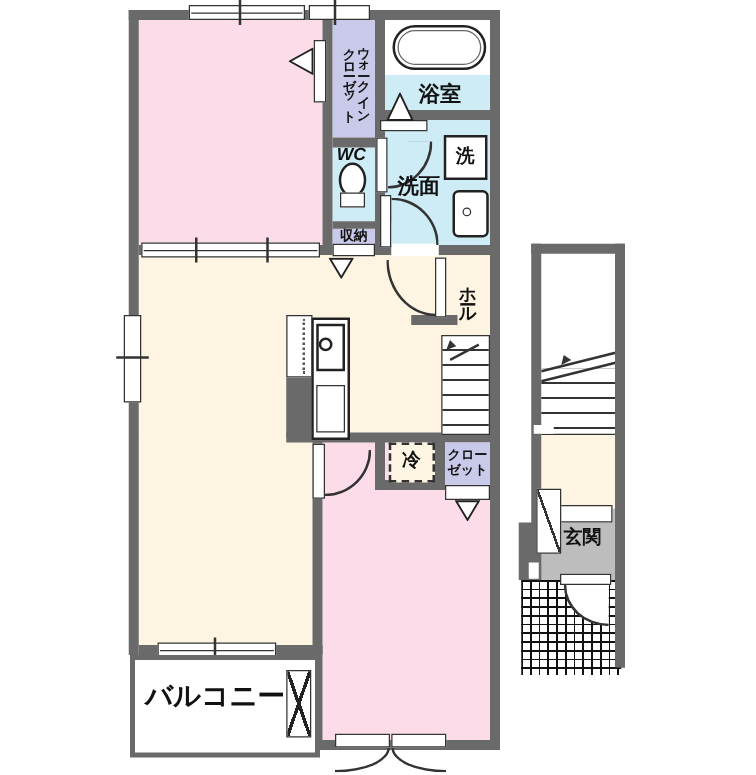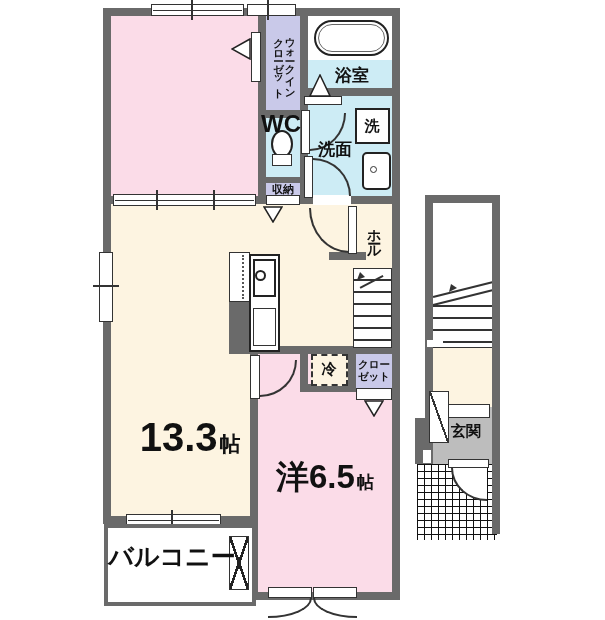--- a/index.html
+++ b/index.html
@@ -170,30 +170,24 @@
   <div class="fix thin diag1" style="left:429px;top:391px;width:20px;height:52px;"></div>
 
   <div class="hatch" style="left:417px;top:464px;width:80px;height:76px;"></div>
   <div class="w" style="left:492px;top:464px;width:8px;height:70px;"></div>
   <div class="leaf" style="left:448px;top:459px;width:41px;height:9px;"></div>
   <div class="arc bl" style="left:451px;top:468px;width:36px;height:33px;background:#fff;"></div>
 
   <div class="lbl vt" style="left:284px;top:62px;font-size:10.5px;letter-spacing:0.5px;">ウォークイン
 クローゼット</div>
   <div class="lbl" style="left:352px;top:76px;font-size:17px;">浴室</div>
-  <div class="lbl" style="left:281px;top:124px;font-size:24px;">WC</div>
+  <div class="lbl" style="left:281px;top:124px;font-size:14px;font-style:italic;">WC</div>
   <div class="lbl" style="left:335px;top:150px;font-size:17px;">洗面</div>
   <div class="lbl" style="left:372px;top:126px;font-size:15px;">洗</div>
   <div class="lbl" style="left:283px;top:189px;font-size:11px;">収納</div>
   <div class="lbl vt" style="left:374px;top:236px;font-size:14px;">ホール</div>
-  <div class="lbl" style="left:190px;top:437px;font-size:40px;">
-    <span>13.3</span><span class="unit">帖</span>
-  </div>
   <div class="lbl" style="left:329px;top:369px;font-size:15px;">冷</div>
   <div class="lbl pre" style="left:374px;top:371px;font-size:10.5px;">クロー
 ゼット</div>
-  <div class="lbl" style="left:325px;top:477px;font-size:33px;">
-    <span>洋6.5</span><span class="unit">帖</span>
-  </div>
-  <div class="lbl" style="left:172px;top:557px;font-size:25px;">バルコニー</div>
+  <div class="lbl" style="left:172px;top:557px;font-size:22px;">バルコニー</div>
   <div class="lbl" style="left:466px;top:431px;font-size:15px;">玄関</div>
 
 </div>
 
 </body></html>

